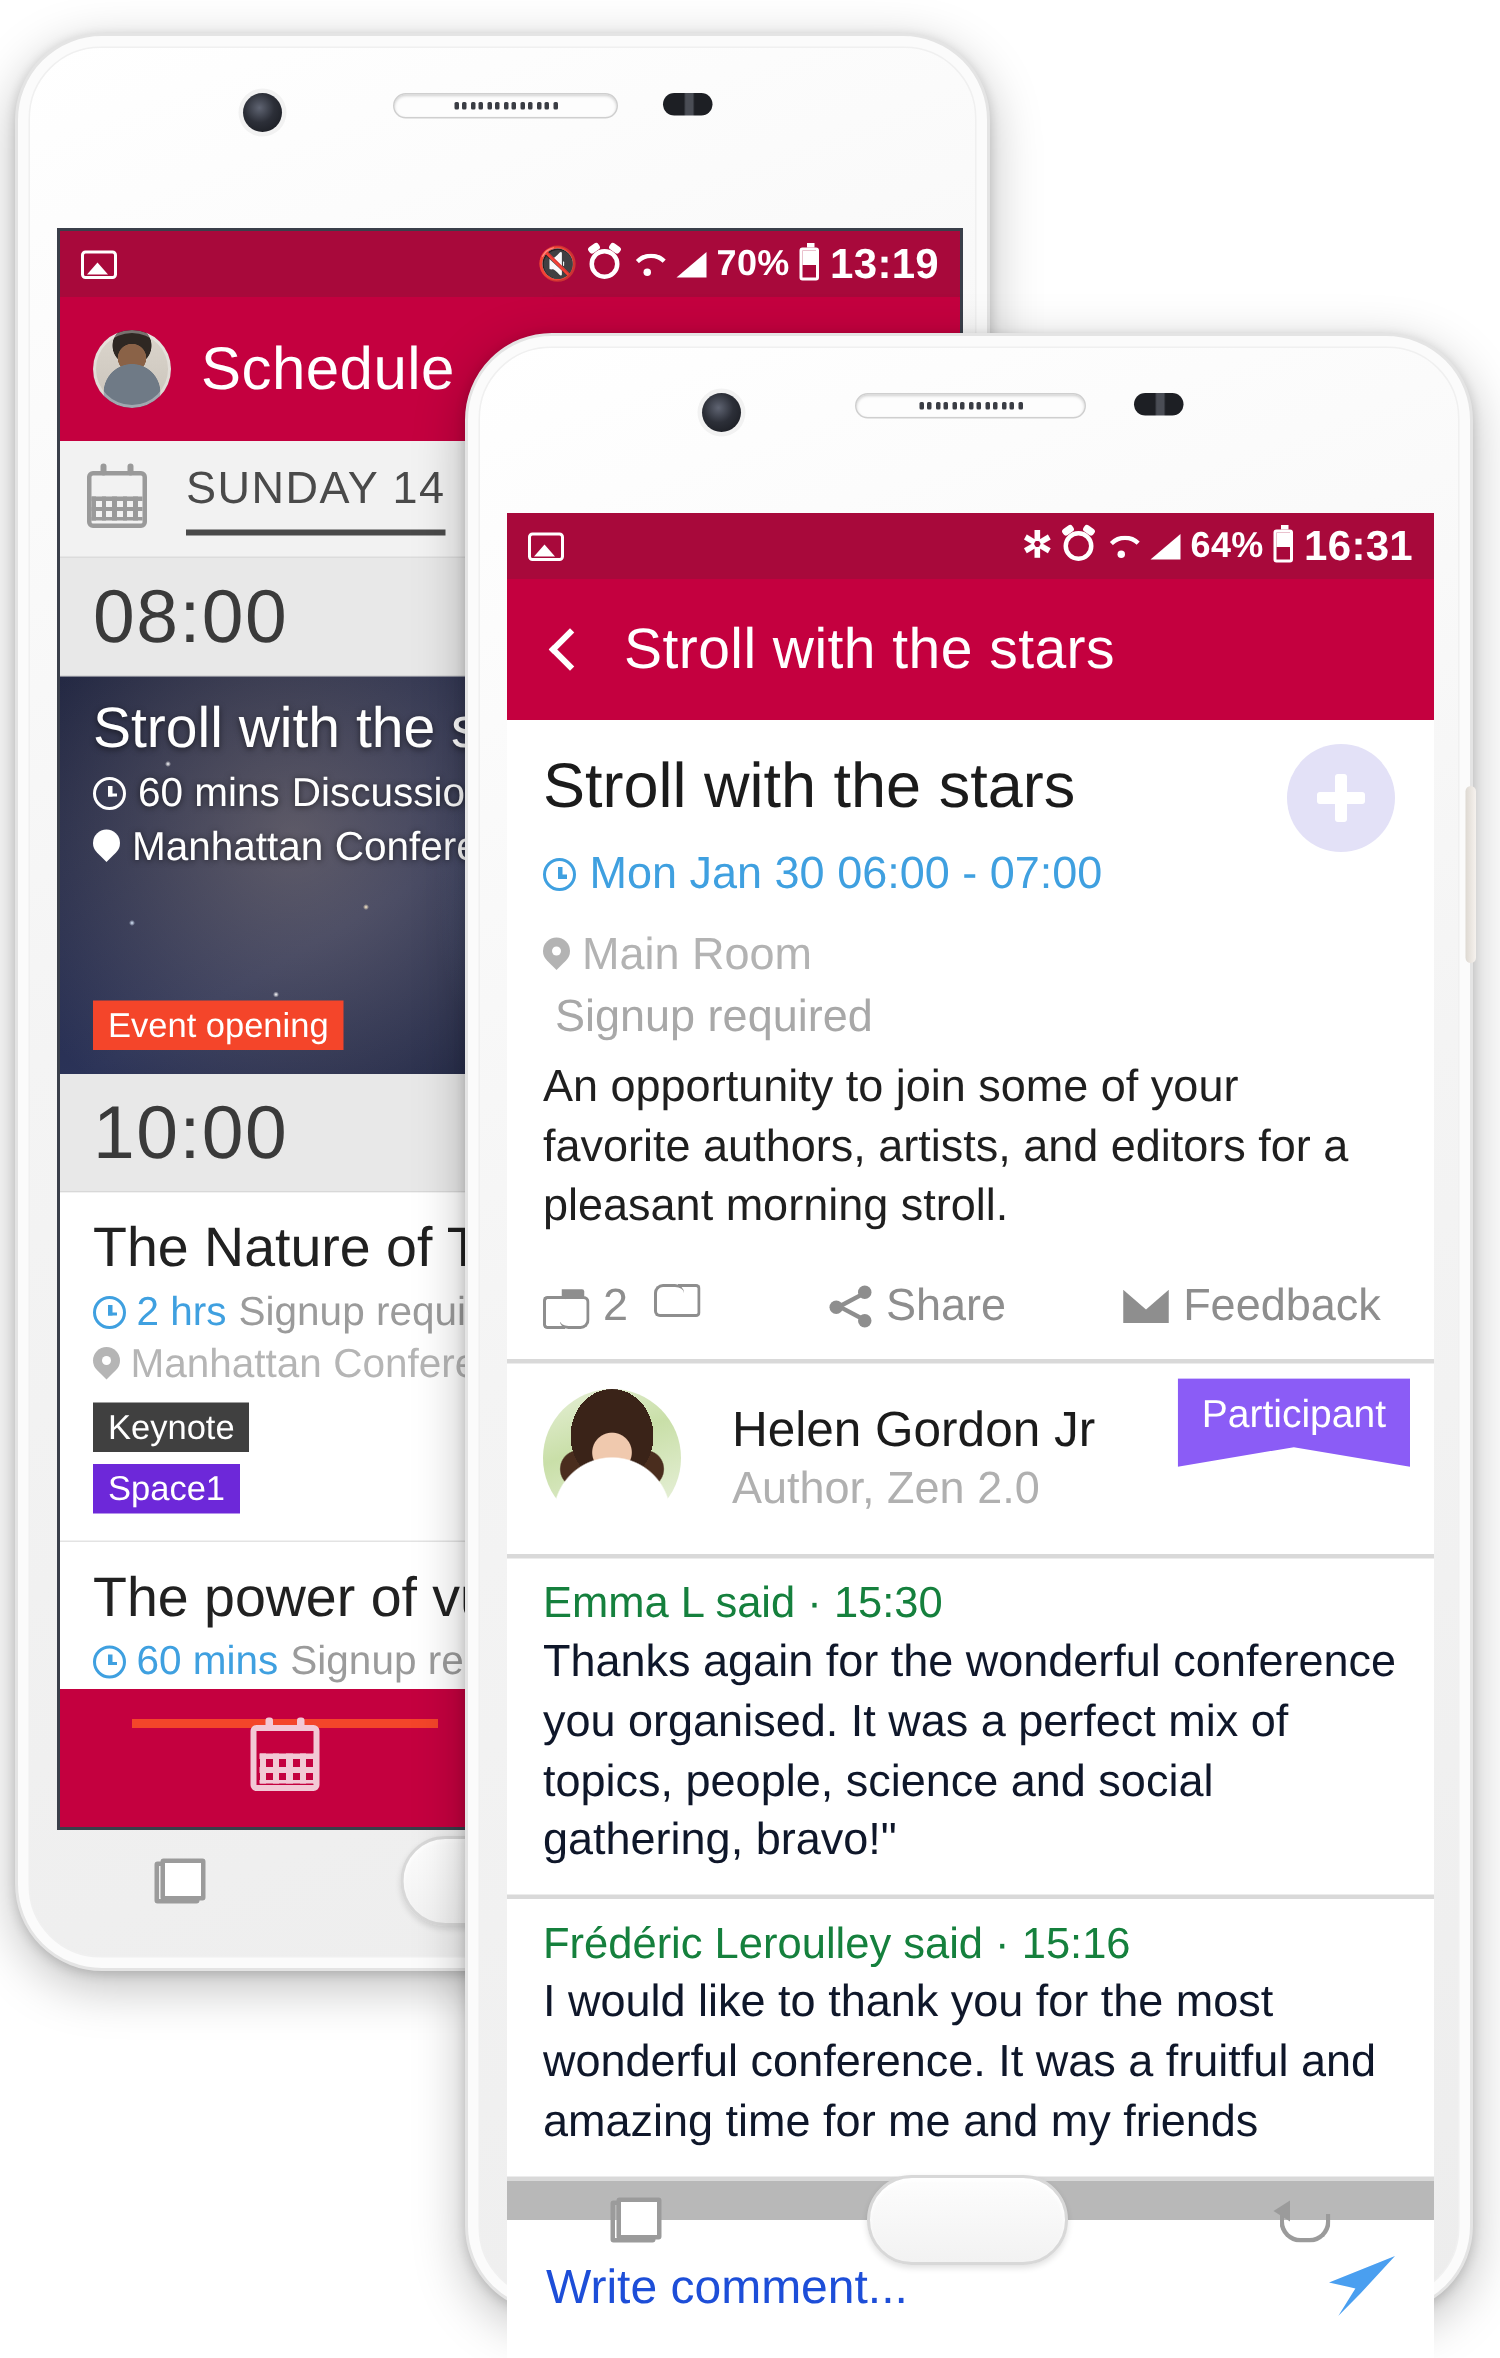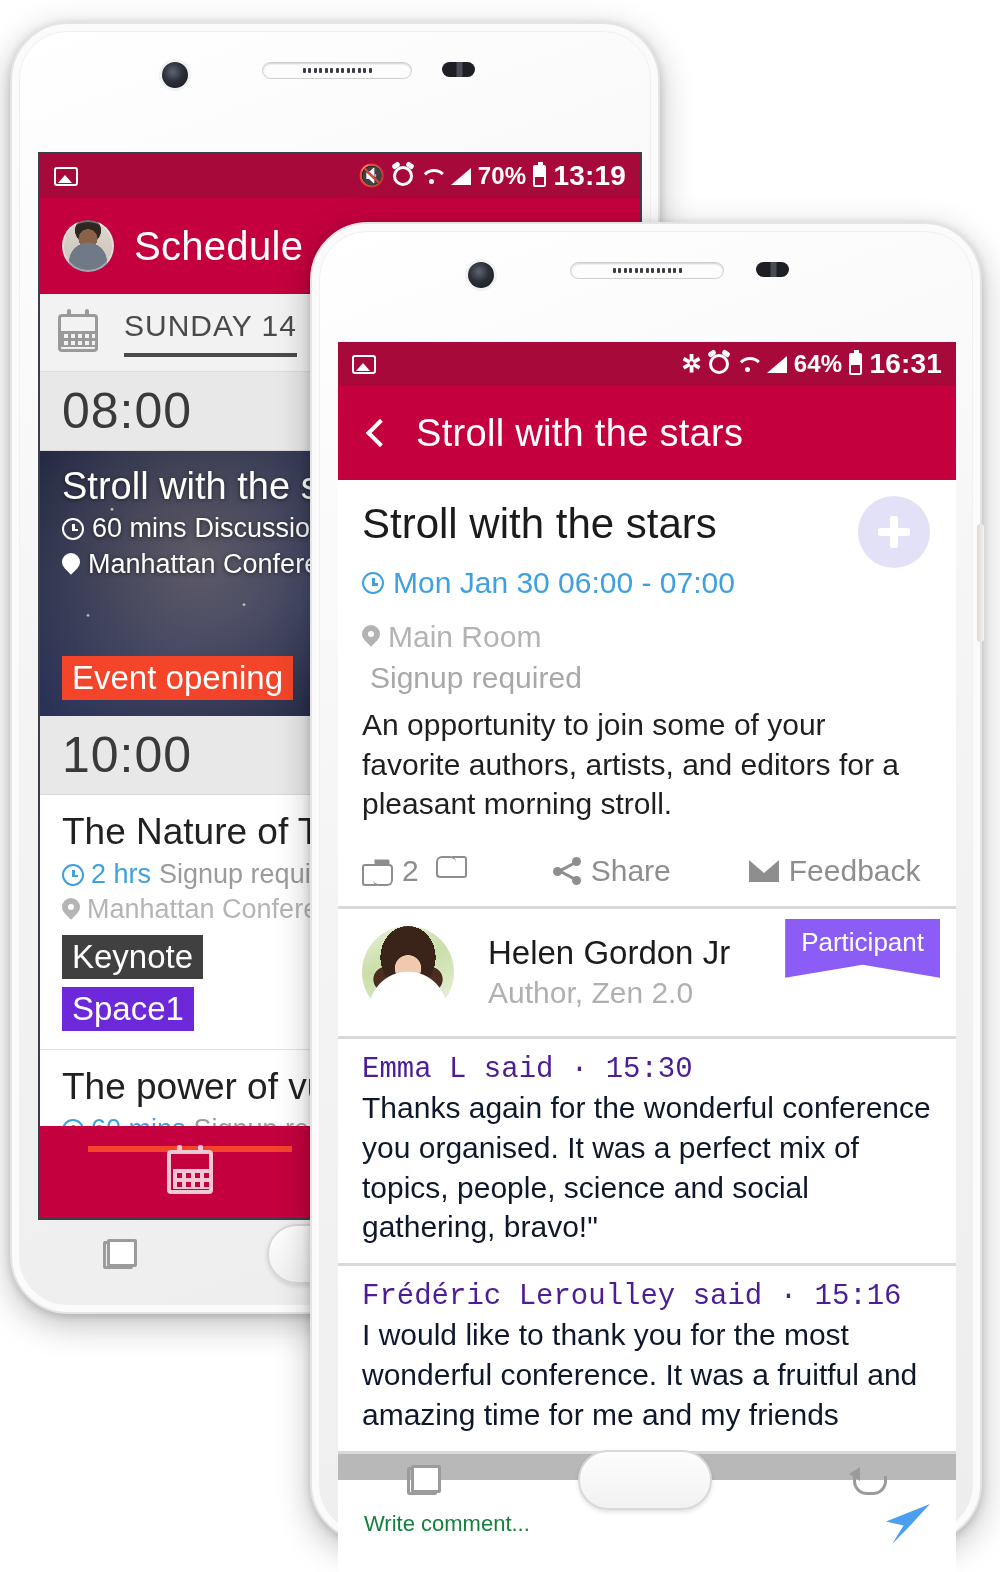--- a/index.html
+++ b/index.html
@@ -184,21 +184,21 @@
     font-size: 38px; font-weight: 400; white-space: nowrap;
     text-shadow: 0 1px 4px rgba(0,0,0,.55);
   }
   .hero-meta {
     font-size: 27px; margin-top: 5px; white-space: nowrap;
     text-shadow: 0 1px 4px rgba(0,0,0,.6);
     display: flex; align-items: center; gap: 8px;
   }
   .badge-row { position: absolute; left: 22px; bottom: 16px; display: flex; gap: 10px; }
   .badge {
-    font-size: 33px; color: #fff; padding: 3px 10px; white-space: nowrap;
+    font-size: 23px; color: #fff; padding: 3px 10px; white-space: nowrap;
   }
   .badge-orange { background: #f4452a; }
   .badge-red    { background: #404040; text-align: right; }
   .badge-gray   { background: #6d28d9; }
 
   .card-item { background: #fff; padding: 16px 22px 18px; border-bottom: 1px solid #e3e3e3; }
   .ci-title { font-size: 37px; color: #212121; white-space: nowrap; font-weight: 400; }
   .ci-meta  { font-size: 27px; margin-top: 6px; white-space: nowrap; display: flex; align-items: center; gap: 8px; }
   .ci-dur   { color: #3fa0e0; display: inline-flex; align-items: center; gap: 7px; }
   .ci-sig   { color: #9b9b9b; }
@@ -333,29 +333,29 @@
   .spk-role { font-size: 30px; color: #b0b0b0; margin-top: 4px; }
   .ribbon {
     position: absolute; right: 16px; top: 10px; background: #8b5cf6; color: #fff;
     font-size: 26px; padding: 8px 16px 20px;
     clip-path: polygon(0 0, 100% 0, 100% 100%, 50% 78%, 0 100%);
   }
 
   .comment {
     padding: 14px 24px 16px; border-bottom: 3px solid #d9d9d9;
   }
-  .cm-head { font-size: 29px; color: #4c1d95; font-family: Liberation Mono, monospace; }
+  .cm-head { font-size: 29px; color: #15803d; }
   .cm-body { font-size: 30px; color: #0f172a; line-height: 1.33; margin-top: 2px; }
 
   .gray-gap { height: 26px; background: #b8b8b8; }
   .composer {
     display: flex; align-items: center; justify-content: space-between;
     padding: 24px 26px 26px; background: #fff;
   }
-  .composer-ph { font-size: 22px; color: #15803d; }
+  .composer-ph { font-size: 32px; color: #1d4ed8; }
   .send-ic { width: 44px; height: 40px; position: relative; flex: none; }
   .send-ic::before {
     content:""; position:absolute; inset:0;
     background: #4a9ff0;
     clip-path: polygon(100% 0, 0 44%, 40% 54%, 14% 100%, 48% 62%, 100% 0);
   }
 
   
   .hwnav {
     position: absolute; left: 26px; right: 26px; bottom: 14px; height: 92px;

